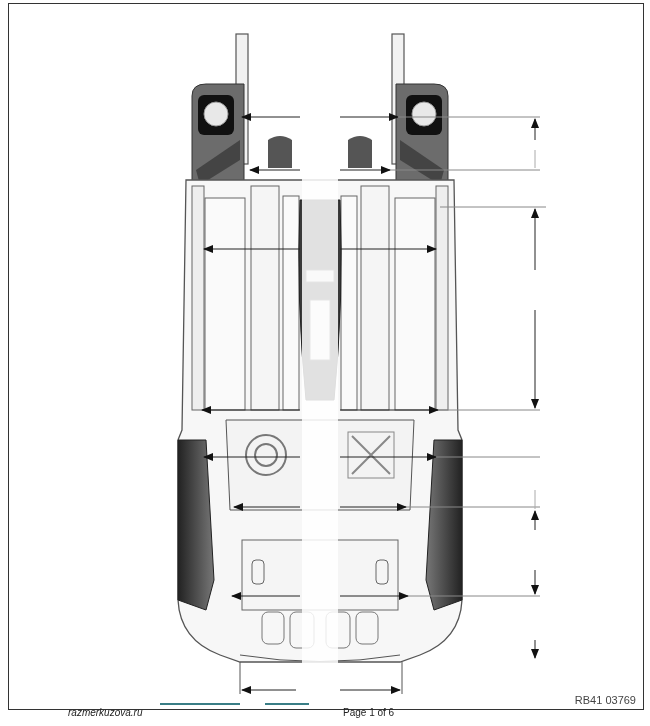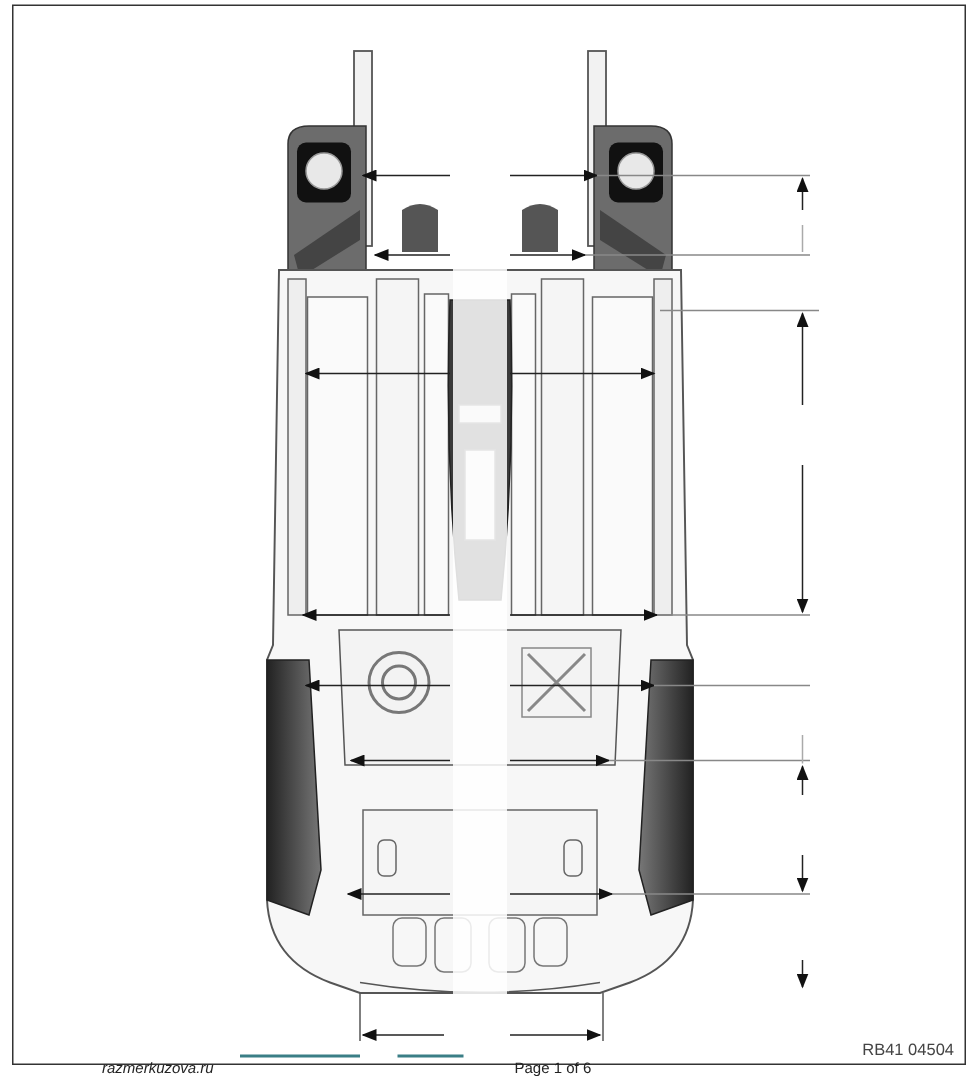--- a/index.html
+++ b/index.html
@@ -125,15 +125,15 @@
     <line x1="535" y1="490" x2="535" y2="509" stroke="#aaa"></line>
     <line x1="535" y1="530" x2="535" y2="511" marker-end="url(#ah)"></line>
     <line x1="535" y1="570" x2="535" y2="594" marker-end="url(#ah)"></line>
     <line x1="535" y1="640" x2="535" y2="658" marker-end="url(#ah)"></line>
   </g>
 </svg>
 
 <div class="teal-line" style="left:160px; width:80px;"></div>
 <div class="teal-line" style="left:265px; width:44px;"></div>
 
-<div class="ref-code">RB41 04504</div>
+<div class="ref-code">RB41 03769</div>
 <div class="site">razmerkuzova.ru</div>
 <div class="page">Page 1 of 6</div>
 
 </body></html>

